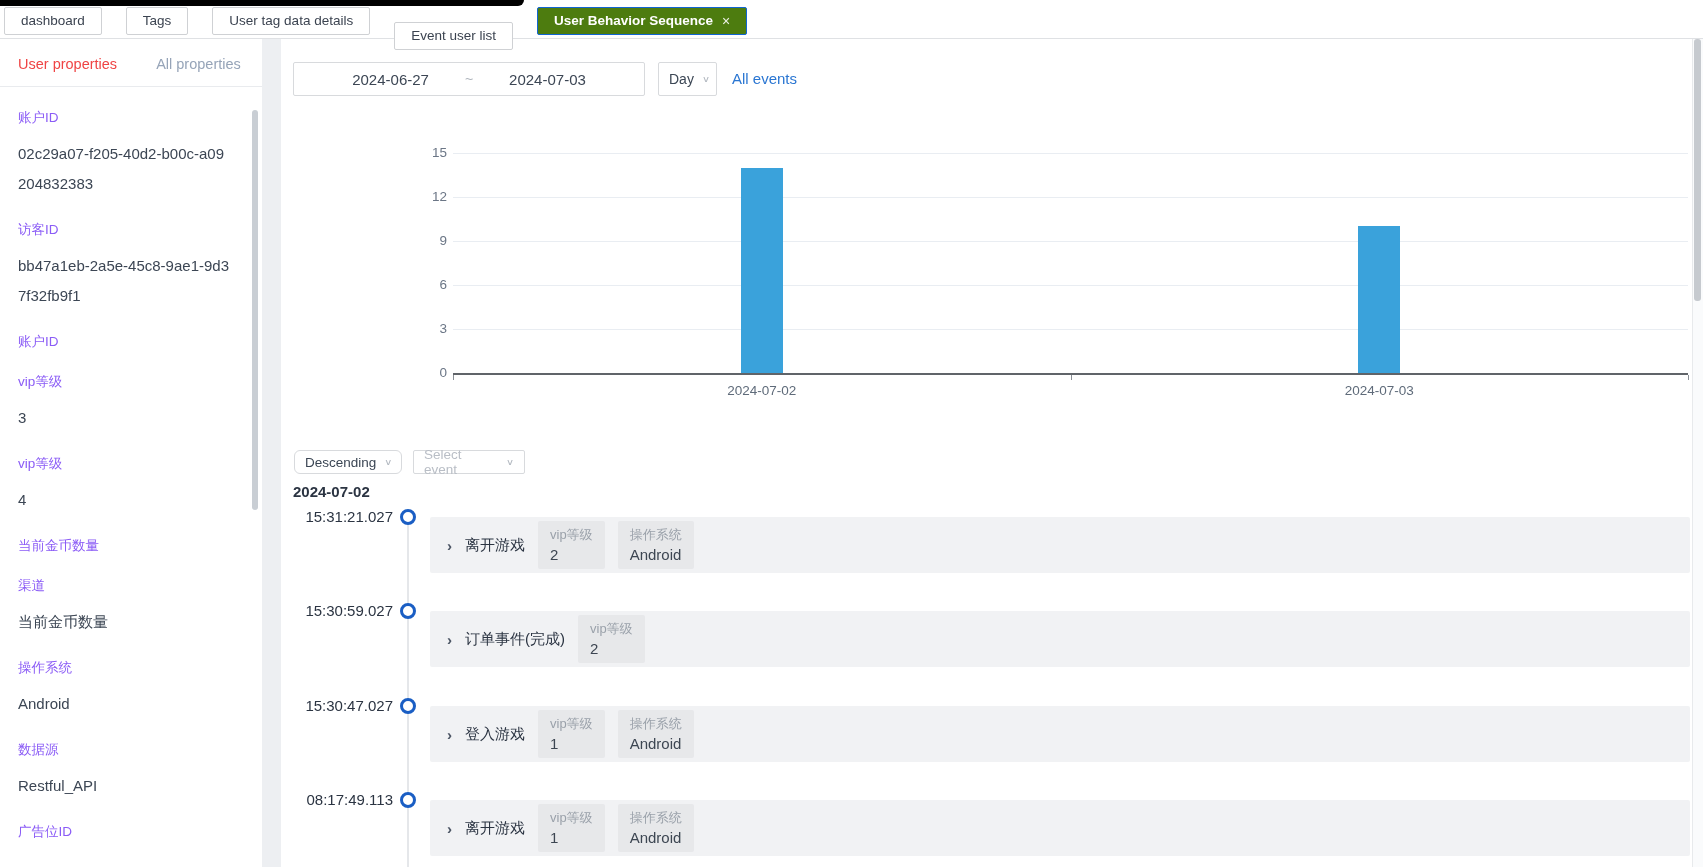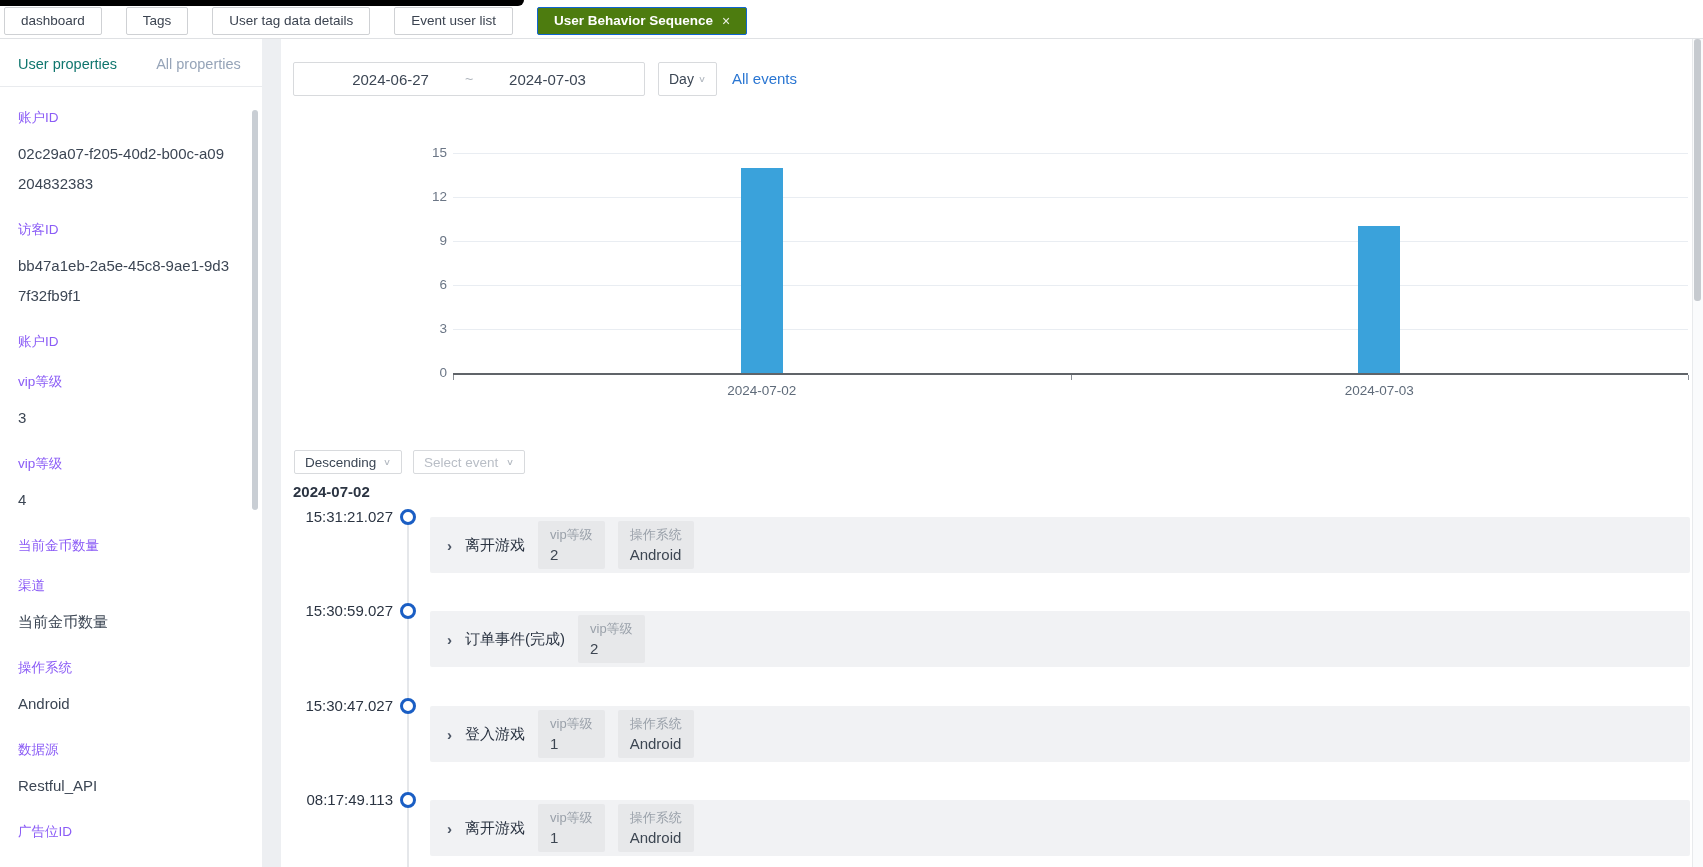--- a/index.html
+++ b/index.html
@@ -20,54 +20,54 @@
     height:28px; line-height:26px; padding:0 16px; background:#fff;
     border:1px solid #cfd1d4; border-radius:2px; font-size:13.5px; color:#3b4350;
     white-space:nowrap; cursor:default; display:flex; align-items:center; gap:9px;
   }
   .tab.active { background:#4d7c0f; border-color:#1065d2; color:#fff; font-weight:bold; }
   .tab .close { font-size:14px; font-weight:normal; opacity:.9; }
 
   
   .sidebar { left:0; top:39px; width:262px; height:828px; background:#fff; overflow:hidden; }
   .sb-head { padding:17px 18px 14px 18px; font-size:14.5px; }
-  .sb-tab-active { color:#0f766e; }
+  .sb-tab-active { color:#ef4444; }
   .sb-tab-idle { color:#96a4b8; margin-left:35px; }
   .sb-divider { border-bottom:1px solid #e9ebee; }
   .sb-list { padding:0 18px; }
   .sb-group { margin-top:22px; }
   .sb-label { font-size:13.5px; color:#8b5cf6; }
   .sb-value { margin-top:12px; font-size:15px; color:#3c4654; line-height:30px; word-break:break-all; max-width:212px; }
   .sb-scrollthumb { left:252px; top:110px; width:6px; height:400px; background:#c9ced4; border-radius:3px; z-index:4; }
 
   
   .main { left:281px; top:39px; width:1411px; height:828px; background:#fff; overflow:hidden; }
   .main * { position:absolute; }
 
   .datebox { left:12px; top:23px; width:352px; height:34px; border:1px solid #d8dadd; border-radius:2px;
              display:flex; position:absolute; align-items:center; justify-content:center; gap:36px; font-size:15px; color:#3c4654; }
   .datebox .tilde { color:#aeb4bc; font-size:14px; }
   .datebox span { position:static; }
   .selbox { border:1px solid #d8dadd; border-radius:2px; display:flex; align-items:center;
-            justify-content:space-between; padding:0 10px; font-size:14px; color:#3b4654; background:#fff; }
+            justify-content:space-between; padding:0 10px; font-size:14px; color:#3b4654; background:#fff;gap:8px; }
   .selbox span { position:static; }
   .caret { color:#b3b9c1; font-size:11px; transform:scaleY(.8); }
   .daybox { left:377px; top:23px; width:59px; height:34px; }
   .allevents { left:451px; top:31px; font-size:15px; color:#2a76d2; cursor:pointer; }
 
   
   .gridline { height:1px; background:#e9edf2; }
   .ytick-label { width:40px; text-align:right; font-size:13.5px; color:#6b7686; }
   .xaxis { height:2px; background:#606469; }
   .xtick { width:1px; height:5px; background:#8a8f96; }
   .bar { background:#3aa2db; }
   .xcat-label { width:140px; text-align:center; font-size:13.5px; color:#5f6b7a; }
 
   
-  .descbox { left:13px; top:411px; width:108px; height:24px; font-size:13.5px; }
+  .descbox { left:13px; top:411px; width:108px; height:24px; font-size:13.5px;border-radius:6px; }
   .evselbox { left:132px; top:411px; width:112px; height:24px; font-size:13.5px; color:#b9bec6; }
   .seq-date { left:12px; top:444px; font-size:15px; font-weight:bold; color:#2b3442; }
 
   .timeline-line { left:126px; width:2px; background:#e5e7ea; }
   .ring { width:16px; height:16px; border:3px solid #1a5ec4; border-radius:50%; background:#fff; z-index:2; }
   .evt-time { left:0; width:112px; text-align:right; font-size:15px; color:#2b3442; }
   .evt-card { left:149px; width:1260px; height:56px; background:#f1f2f4; border-radius:2px;
               display:flex; align-items:center; padding-left:17px; gap:13px; }
   .evt-card * { position:static; }
   .evt-chevron { color:#4b5564; font-size:15px; font-weight:bold; line-height:1; }
@@ -88,21 +88,21 @@
   <div class="tabs" id="tabs-root">
       <div class="tab" style="position: static;">
         <span>dashboard</span>
       </div>
       <div class="tab" style="position: static;">
         <span>Tags</span>
       </div>
       <div class="tab" style="position: static;">
         <span>User tag data details</span>
       </div>
-      <div class="tab" style="position: static;">
+      <div class="tab" style="position: static; margin-top: 15px;">
         <span>Event user list</span>
       </div>
       <div class="tab active" style="position: static;">
         <span>User Behavior Sequence</span>
         <span class="close">×</span>
       </div>
     </div>
 </div>
 
 <div class="abs sidebar">

